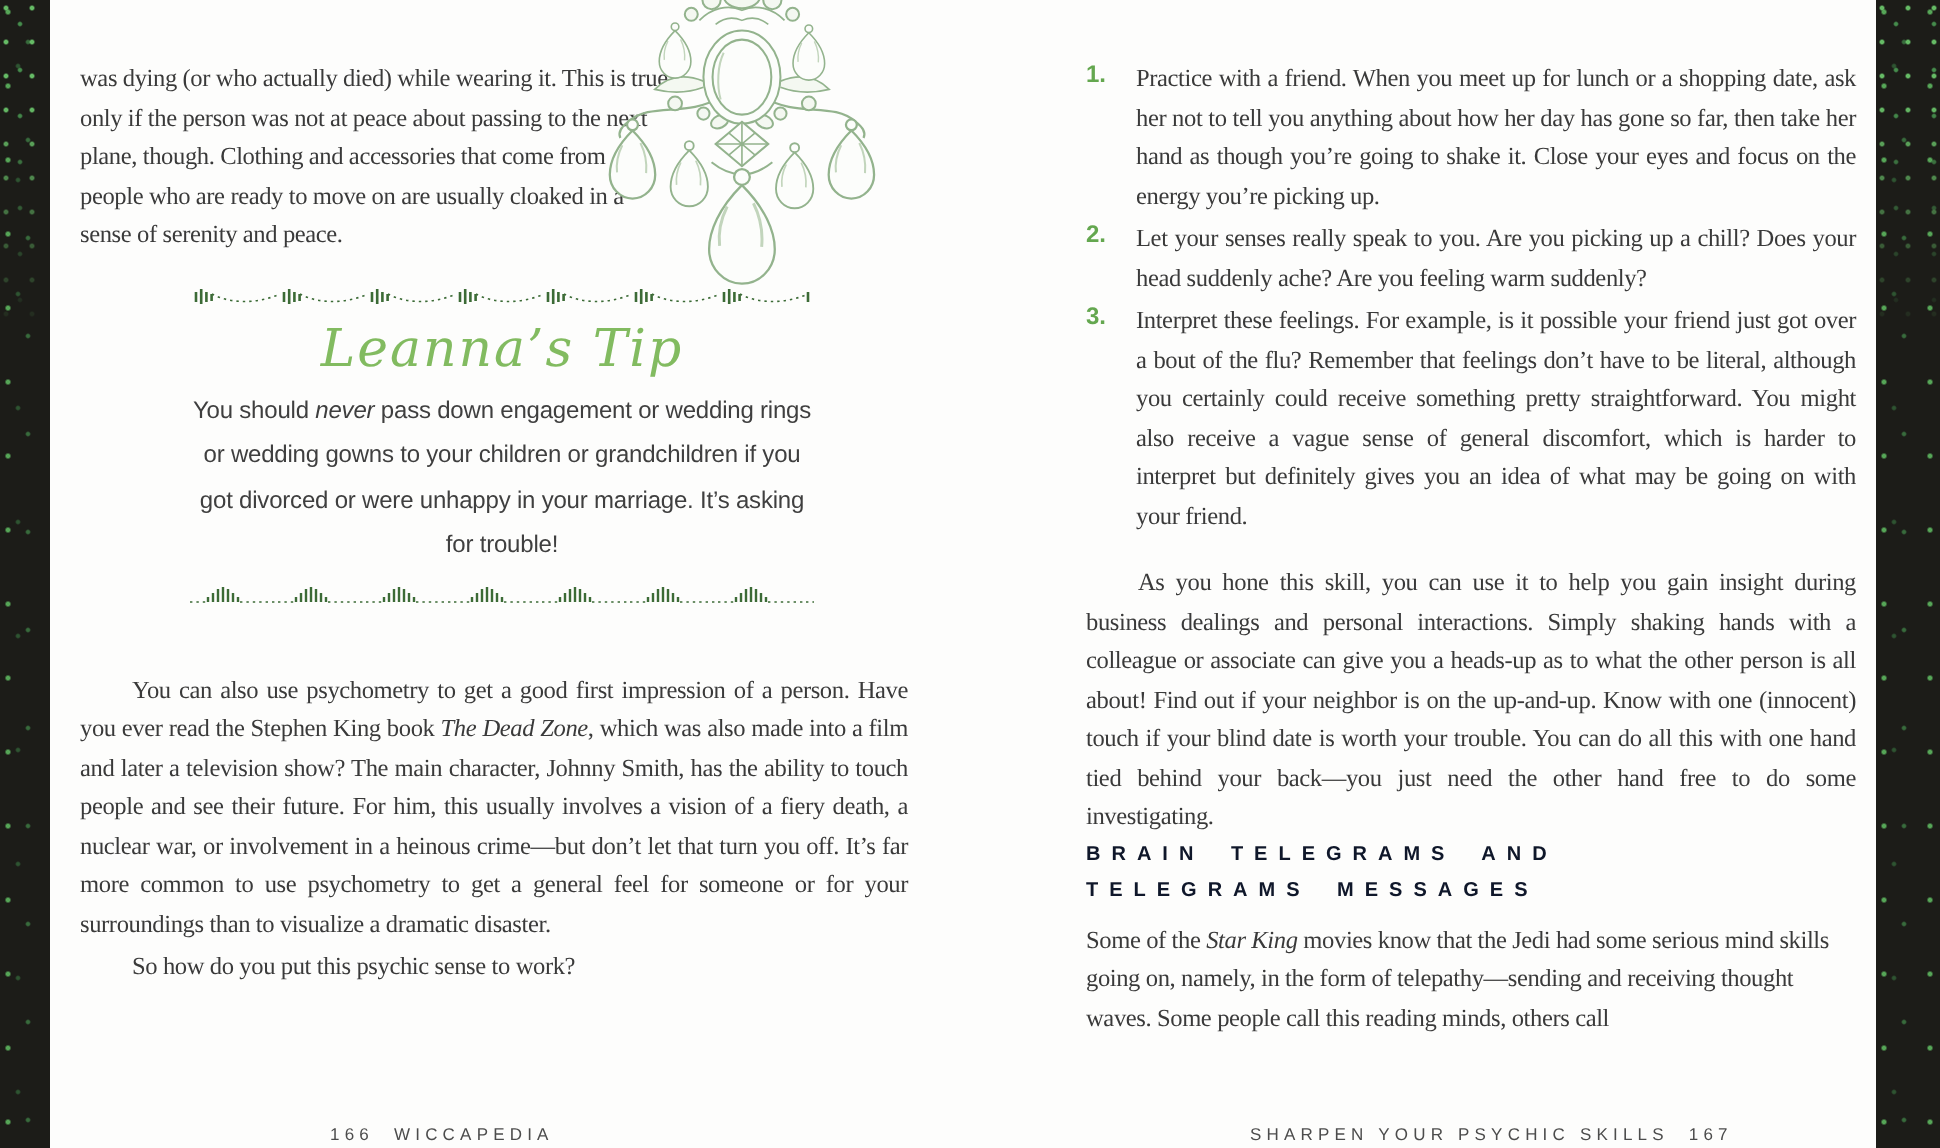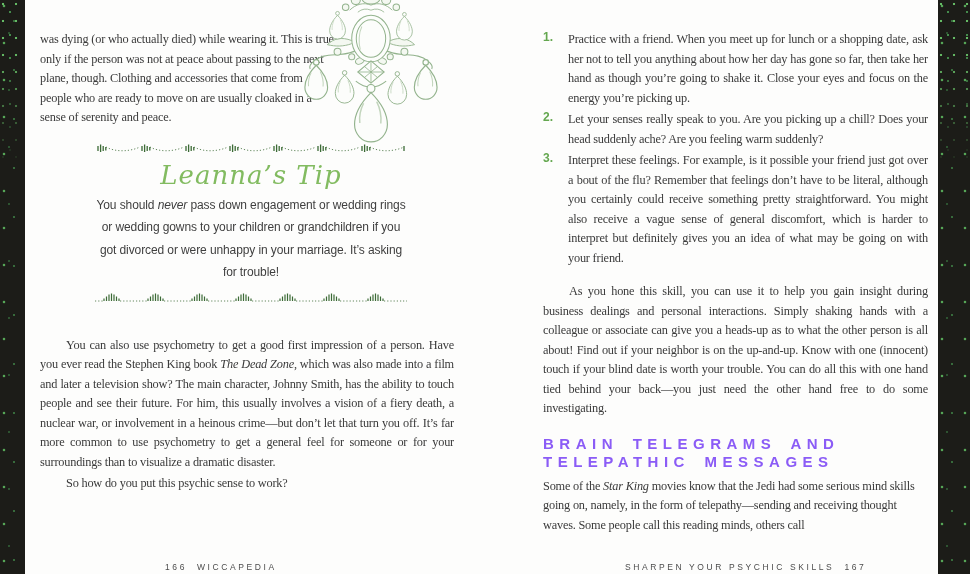--- a/index.html
+++ b/index.html
@@ -69,24 +69,23 @@
   .steps { margin-top:30px; list-style:none; }
   .step { position:relative; padding-left:25px; margin-bottom:2px; }
   .step-num {
     position:absolute; left:0; top:0;
     font-family:"Liberation Sans", sans-serif; font-size:12px; font-weight:bold;
     color:#64a74f; letter-spacing:0;
   }
   .para-hone { margin-top:14px; }
 
   .section-heading {
-    margin-top:16px;
     font-family:"Liberation Sans", sans-serif;
-    font-size:15px; font-weight:bold; letter-spacing:5.5px;
-    color:#8b5cf6; line-height:18px; word-spacing:5px;
+    font-size:10px; font-weight:bold; letter-spacing:5.5px;
+    color:#0f172a; line-height:18px; word-spacing:5px;
   }
   .para-starwars { margin-top:6px; text-align:left; }
 
   
   .footer {
     position:absolute; bottom:2px;
     font-family:"Liberation Sans", sans-serif;
     font-size:8.5px; letter-spacing:2.6px; color:#4c4c4c; white-space:nowrap;
   }
   .footer-left  { left:140px; }
@@ -214,21 +213,21 @@
         <span class="body-text" style="display:block">Let your senses really speak to you. Are you picking up a chill? Does your head suddenly ache? Are you feeling warm suddenly?</span>
       </li>
       <li class="step">
         <span class="step-num">3.</span>
         <span class="body-text" style="display:block">Interpret these feelings. For example, is it possible your friend just got over a bout of the flu? Remember that feelings don’t have to be literal, although you certainly could receive something pretty straightforward. You might also receive a vague sense of general discomfort, which is harder to interpret but definitely gives you an idea of what may be going on with your friend.</span>
       </li>
     </ol>
 
     <p class="body-text para-hone indent">As you hone this skill, you can use it to help you gain insight during business dealings and personal interactions. Simply shaking hands with a colleague or associate can give you a heads-up as to what the other person is all about! Find out if your neighbor is on the up-and-up. Know with one (innocent) touch if your blind date is worth your trouble. You can do all this with one hand tied behind your back—you just need the other hand free to do some investigating.</p>
 
-    <h2 class="section-heading"><span>BRAIN TELEGRAMS AND</span><br><span>TELEPATHIC MESSAGES</span></h2>
+    <h2 class="section-heading"><span>BRAIN TELEGRAMS AND</span><br><span>TELEGRAMS MESSAGES</span></h2>
 
     <p class="body-text para-starwars"><span>Some of the </span><em>Star King</em><span> movies know that the Jedi had some serious mind skills going on, namely, in the form of telepathy—sending and receiving thought waves. Some people call this reading minds, others call</span></p>
 
     <div class="footer footer-right"><span>SHARPEN YOUR PSYCHIC SKILLS</span><span>167</span></div>
   </div>
 
   <div class="edge edge-right"></div>
 </div>
 
 </body></html>

